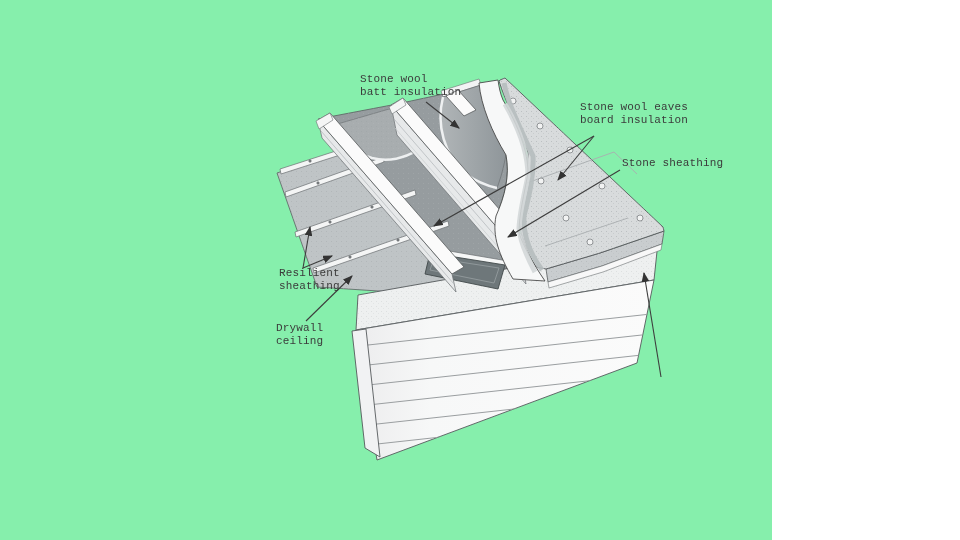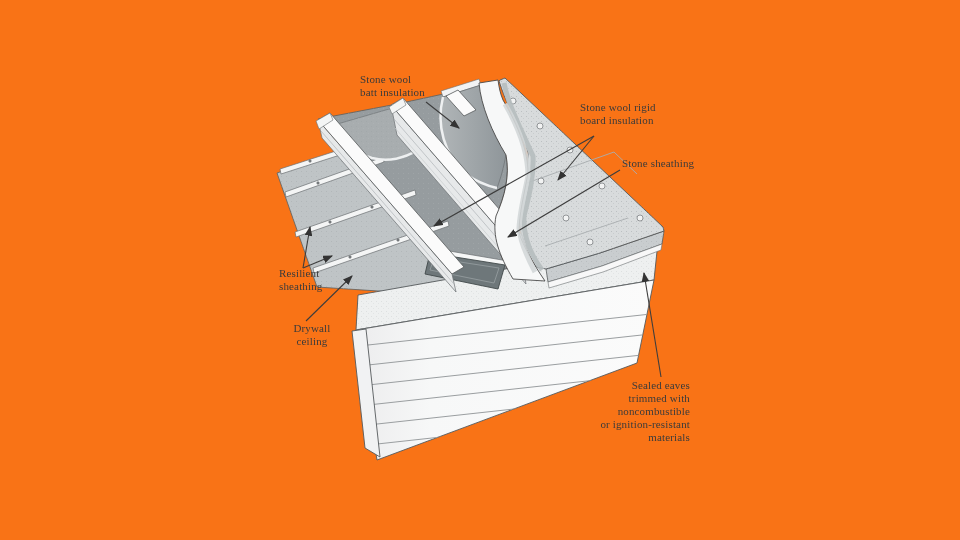--- a/index.html
+++ b/index.html
@@ -1,17 +1,17 @@
 <!DOCTYPE html>
 <html><head>
 <meta charset="utf-8">
 <style>
   html,body{margin:0;padding:0;background:#ffffff;}
-  #stage{position:relative;width:960px;height:540px;background:#f97316;overflow:hidden;
-         font-family:Liberation Serif, serif;}
+  #stage{position:relative;width:772px;height:540px;background:#86efac;overflow:hidden;
+         font-family:Liberation Mono, monospace;}
   #art{position:absolute;left:0;top:0;}
   .lbl{position:absolute;font-size:11px;line-height:13px;color:#3b3b3b;
        white-space:pre-line;letter-spacing:.15px;}
   .lbl.right{text-align:right;}
   .lbl.center{text-align:center;}
 </style>
 </head>
 <body>
 
 <div id="stage">
@@ -171,30 +171,25 @@
     <path d="M303,268 L310,227" marker-end="url(#ah)"></path>
     <path d="M303,268 L332,256" marker-end="url(#ah)"></path>
     <path d="M306,321 L352,276" marker-end="url(#ah)"></path>
     <path d="M661,377 L644,273" marker-end="url(#ah)"></path>
   </g>
 </svg>
 
 <div class="lbl" style="left:360px;top:73px">Stone wool
 batt insulation</div>
 
-<div class="lbl" style="left:580px;top:101px">Stone wool rigid
+<div class="lbl" style="left:580px;top:101px">Stone wool eaves
 board insulation</div>
 
 <div class="lbl" style="left:622px;top:157px">Stone sheathing</div>
 
 <div class="lbl" style="left:279px;top:267px">Resilient
 sheathing</div>
 
-<div class="lbl center" style="left:289px;top:322px;width:46px">Drywall
+<div class="lbl center" style="left:276px;top:322px;width:46px">Drywall
 ceiling</div>
 
-<div class="lbl right" style="left:570px;top:379px;width:120px">Sealed eaves
-trimmed with
-noncombustible
-or ignition-resistant
-materials</div>
 
 </div>
 
 </body></html>

